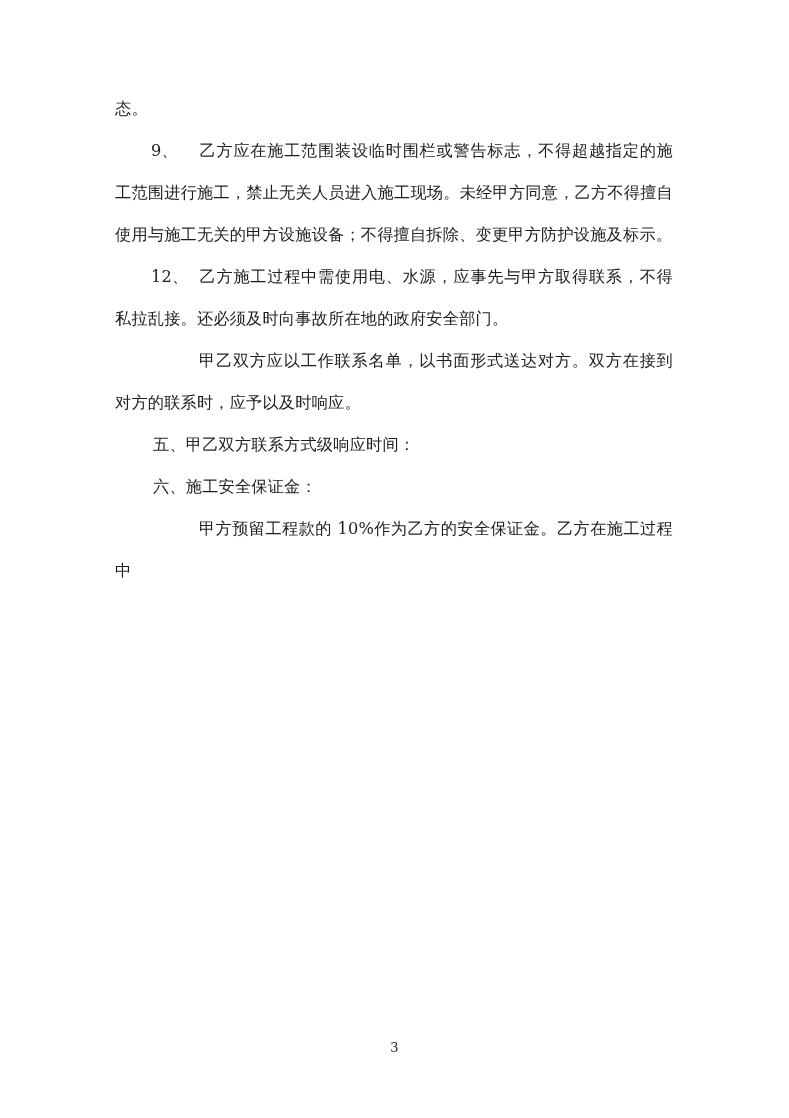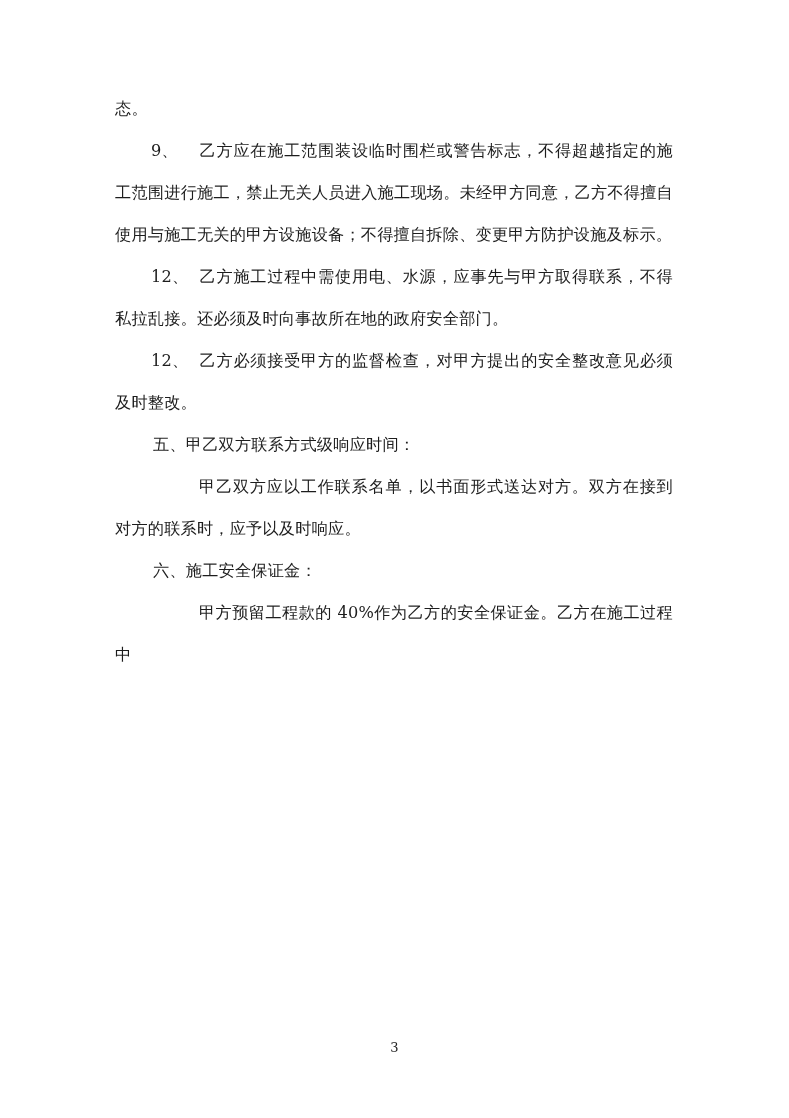--- a/index.html
+++ b/index.html
@@ -81,29 +81,28 @@
 
   <div class="body-area">
 
     <p class="para flush">态。</p>
 
     <p class="para numbered"><span class="num-label latin">9、</span><span>乙方应在施工范围装设临时围栏或警告标志，不得超越指定的施工范围进行施工，禁止无关人员进入施工现场。未经甲方同意，乙方不得擅自使用与施工无关的甲方设施设备；不得擅自拆除、变更甲方防护设施及标示。</span></p>
 
     <p class="para numbered"><span class="num-label latin">12、</span><span>乙方施工过程中需使用电、水源，应事先与甲方取得联系，不得私拉乱接。还必须及时向事故所在地的政府安全部门。</span></p>
 
 
-    <p class="para numbered"><span class="num-label latin">12、</span><span>乙方必须接受甲方的监督检查，对甲方提出的安全整改意见必须及时整改。</span></p>
 
 
 
+    <p class="para subpara">甲乙双方应以工作联系名单，以书面形式送达对方。双方在接到对方的联系时，应予以及时响应。</p>
+
     <p class="para section">五、甲乙双方联系方式级响应时间：</p>
-
-    <p class="para subpara">甲乙双方应以工作联系名单，以书面形式送达对方。双方在接到对方的联系时，应予以及时响应。</p>
 
     <p class="para section">六、施工安全保证金：</p>
 
-    <p class="para subpara">甲方预留工程款的 40%作为乙方的安全保证金。乙方在施工过程中</p>
+    <p class="para subpara">甲方预留工程款的 10%作为乙方的安全保证金。乙方在施工过程中</p>
 
   </div>
 
   <div class="page-number">3</div>
 
 </div>
 
 </body></html>

